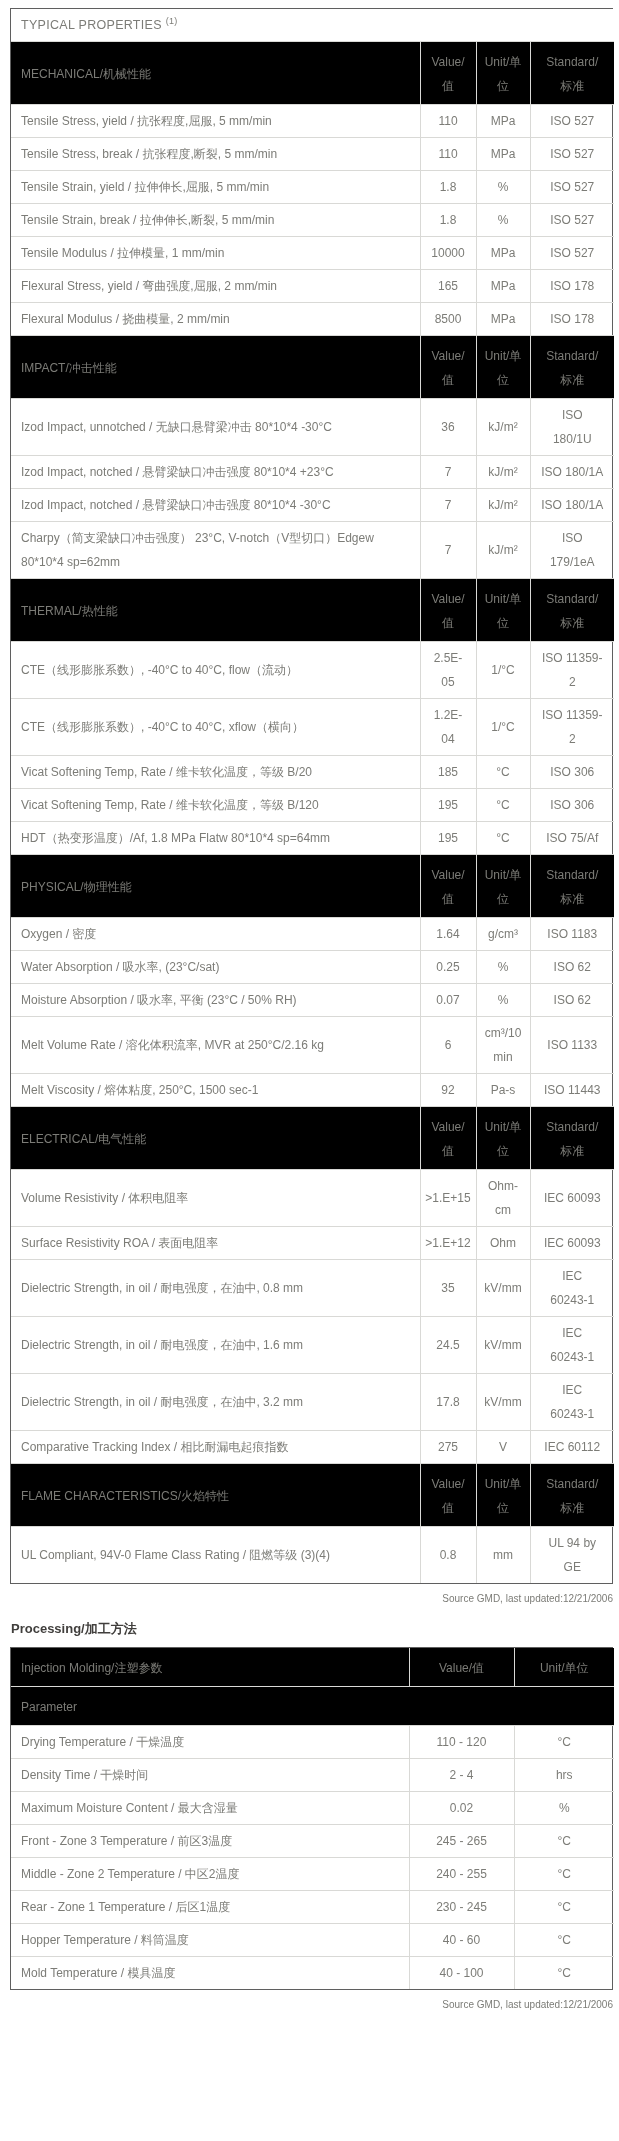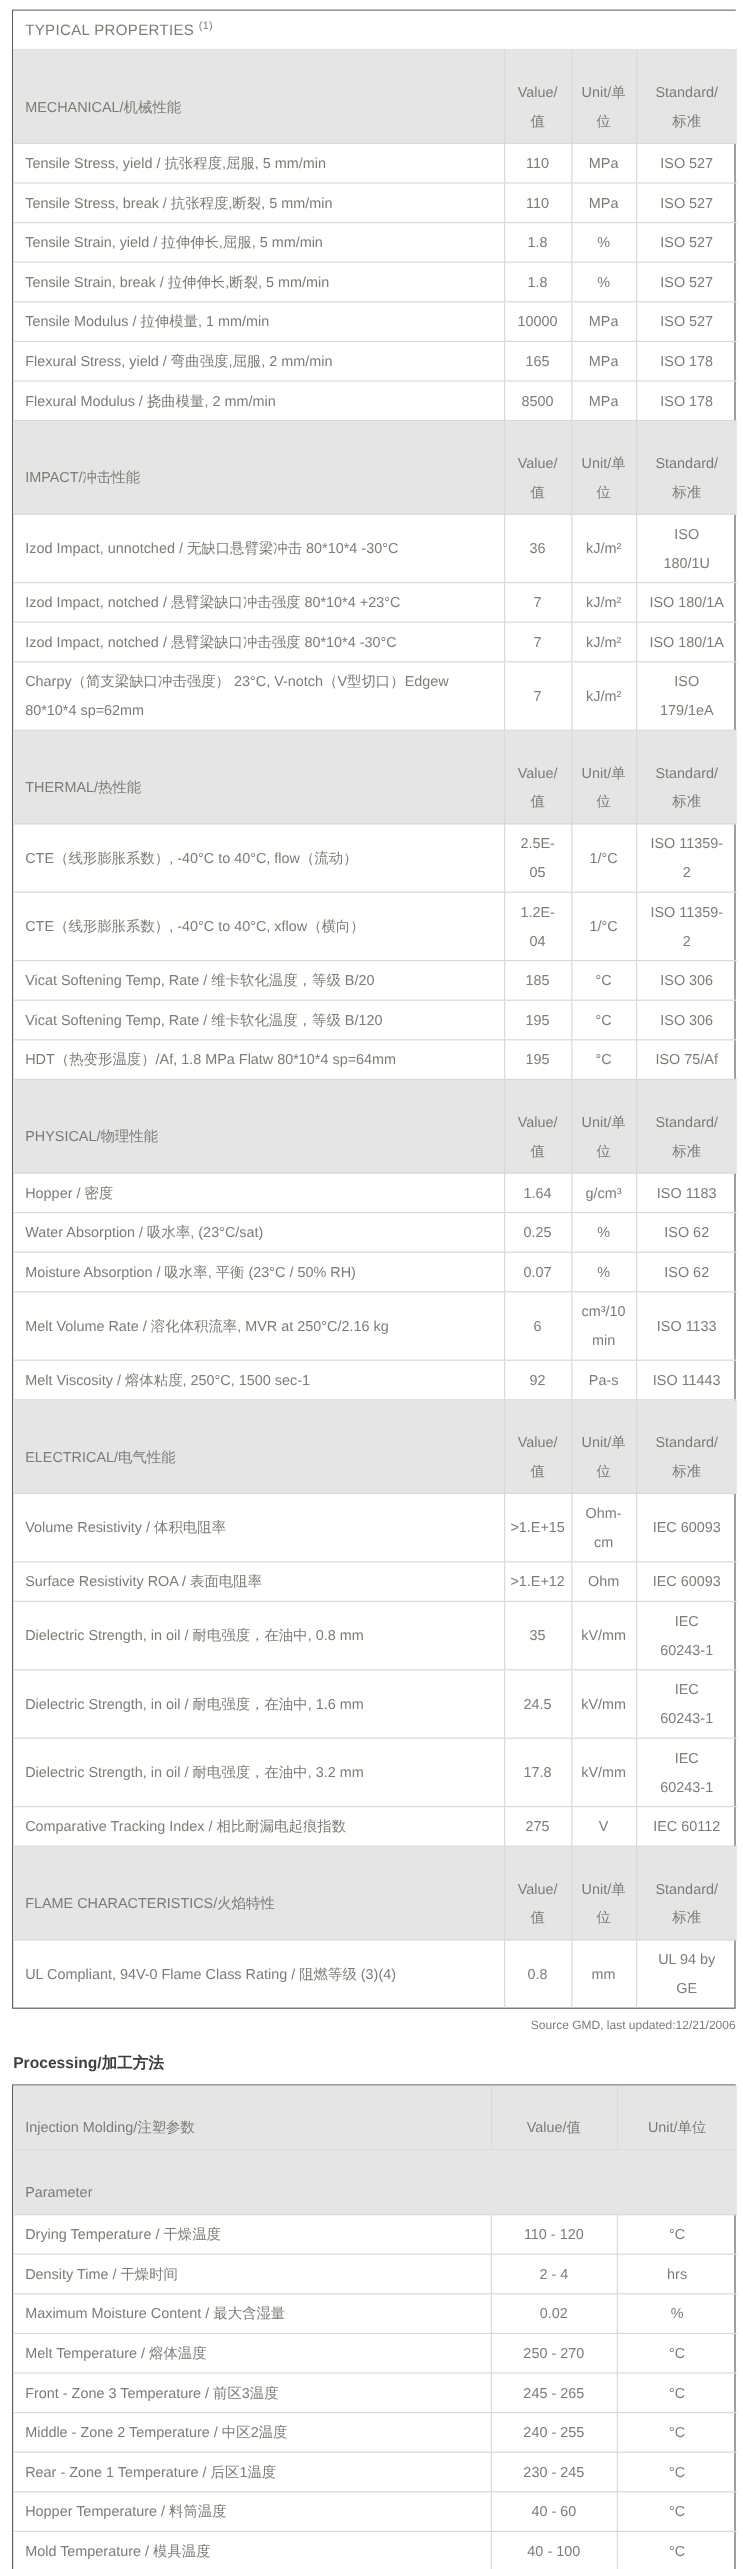--- a/index.html
+++ b/index.html
@@ -28,22 +28,22 @@
   td:first-child{border-left:none;}
   td:last-child{border-right:none;}
   tr:first-child td{border-top:none;}
   tr:last-child td{border-bottom:none;}
   td.center{
     text-align:center;
     padding:4px 2px;
     white-space:pre-line;
   }
   tr.section-header td{
-    background:#e5e5e5;
-    padding-top:23px;padding-bottom:6px;
+    background:#000000;
+    padding-top:8px;padding-bottom:6px;
   }
   tr.title-row td{
     background:#ffffff;
     font-size:12.5px;
     letter-spacing:.3px;
   }
   tr.title-row td sup{font-size:9px;line-height:0;}
   .source-line{
     width:603px;
     text-align:right;
@@ -216,21 +216,21 @@
           <tr class="section-header">
             <td>PHYSICAL/物理性能</td>
             <td class="center">Value/
 值</td>
             <td class="center">Unit/单
 位</td>
             <td class="center">Standard/
 标准</td>
           </tr>
           <tr>
-            <td>Hopper / 密度</td>
+            <td>Oxygen / 密度</td>
             <td class="center">1.64</td>
             <td class="center">g/cm³</td>
             <td class="center">ISO 1183</td>
           </tr>
           <tr>
             <td>Water Absorption / 吸水率, (23°C/sat)</td>
             <td class="center">0.25</td>
             <td class="center">%</td>
             <td class="center">ISO 62</td>
           </tr>
@@ -350,25 +350,20 @@
             <td>Density Time / 干燥时间</td>
             <td class="center">2 - 4</td>
             <td class="center">hrs</td>
           </tr>
           <tr>
             <td>Maximum Moisture Content / 最大含湿量</td>
             <td class="center">0.02</td>
             <td class="center">%</td>
           </tr>
           <tr>
-            <td>Melt Temperature / 熔体温度</td>
-            <td class="center">250 - 270</td>
-            <td class="center">°C</td>
-          </tr>
-          <tr>
             <td>Front - Zone 3 Temperature / 前区3温度</td>
             <td class="center">245 - 265</td>
             <td class="center">°C</td>
           </tr>
           <tr>
             <td>Middle - Zone 2 Temperature / 中区2温度</td>
             <td class="center">240 - 255</td>
             <td class="center">°C</td>
           </tr>
           <tr>

